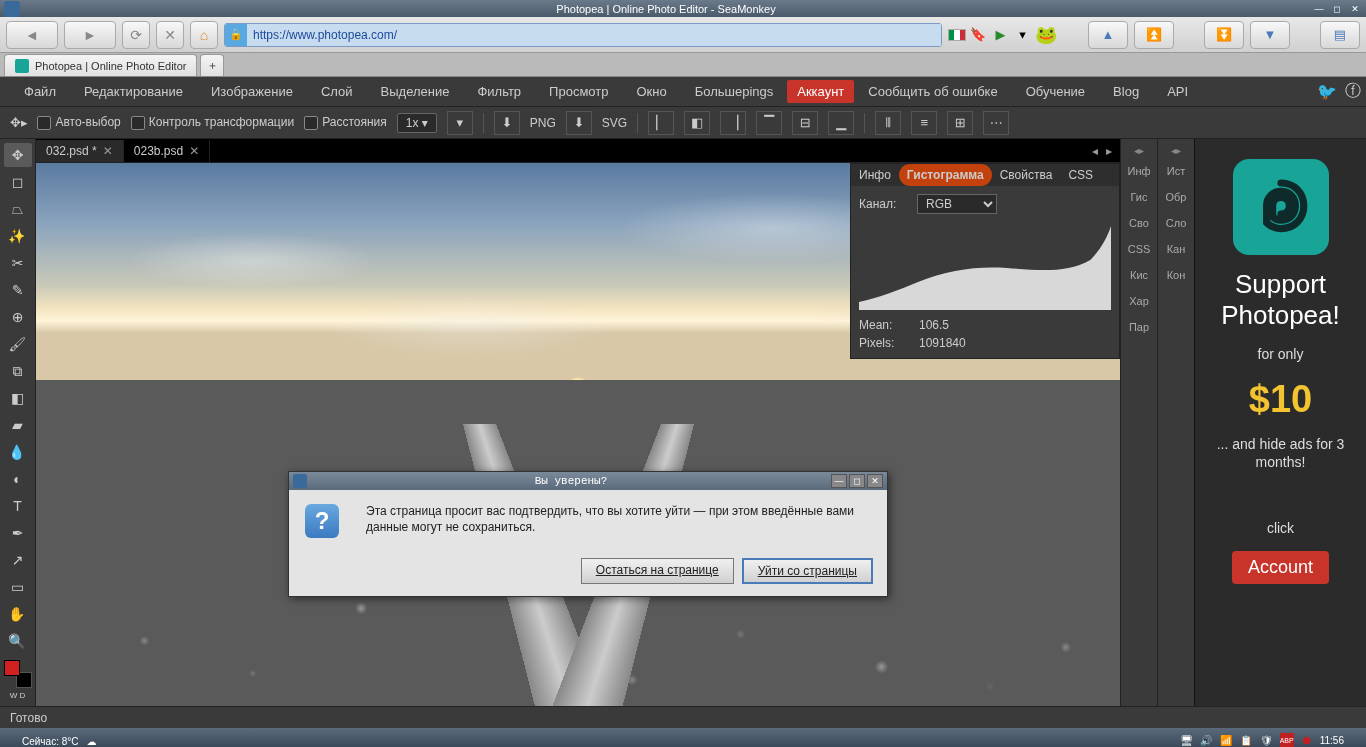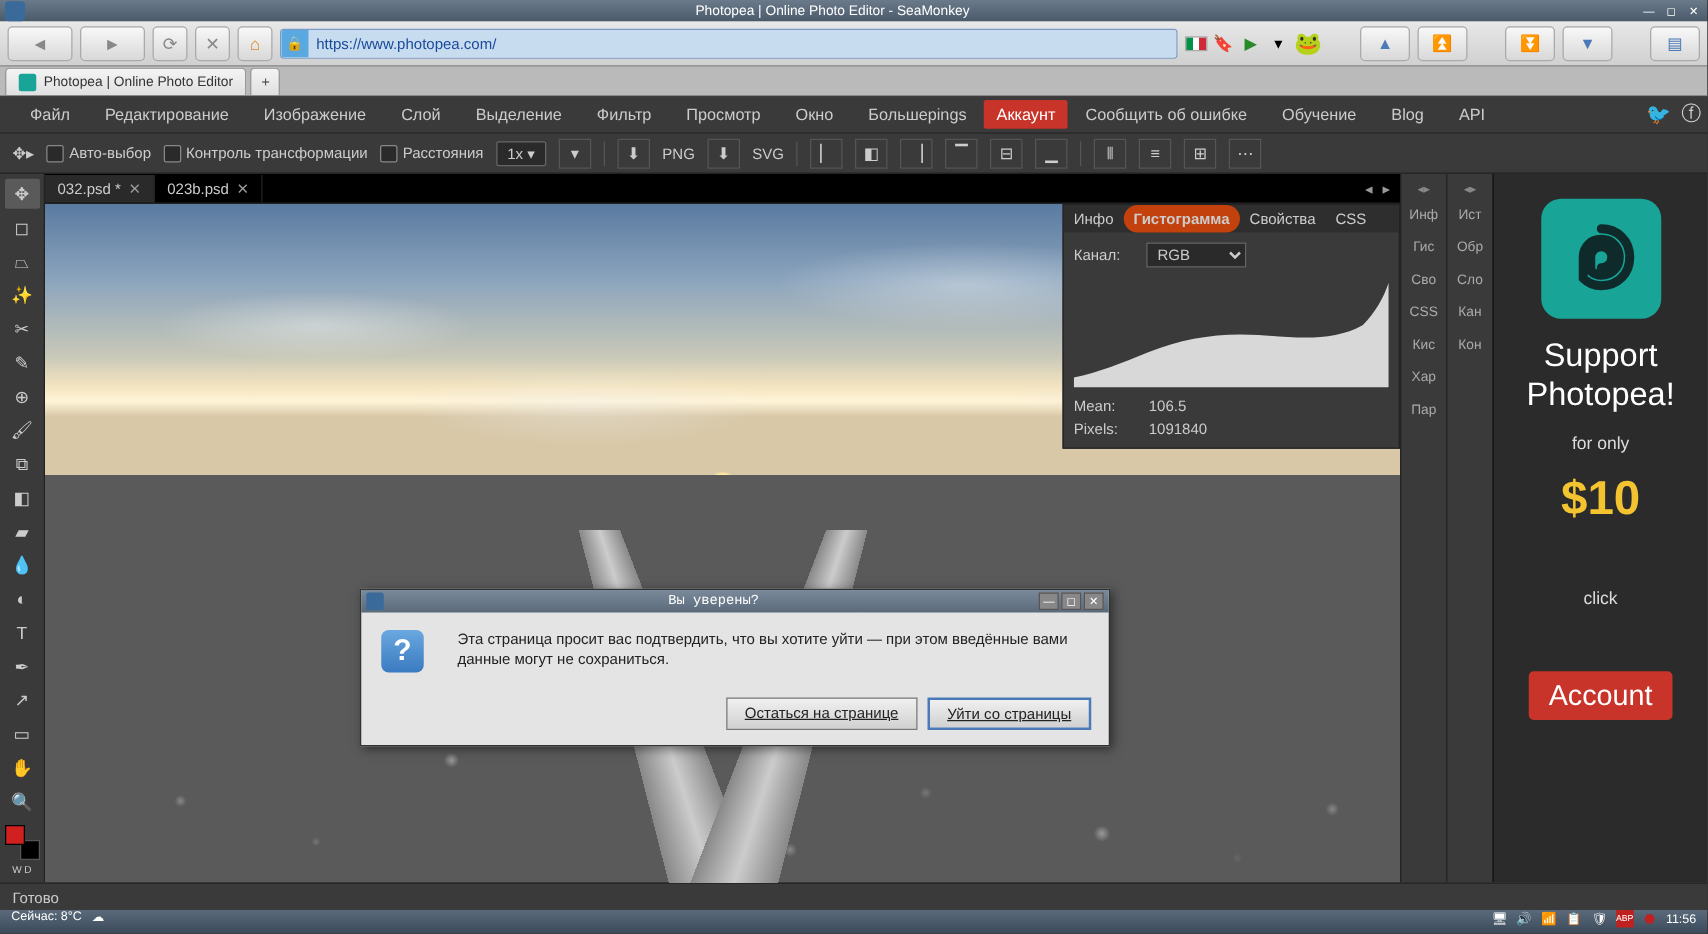--- a/index.html
+++ b/index.html
@@ -107,26 +107,26 @@
 .sidecol .arrw { font-size: 10px; color: #888; padding: 2px 0; }
 .sidecol .sc { padding: 7px 2px; width: 100%; text-align: center; cursor: pointer; }
 
 
 .adcol { width: 172px; background: #2b2b2b; color: #fff; display: flex; flex-direction: column; align-items: center; padding: 20px 12px; gap: 14px; font-size: 18px; text-align: center; border-left: 1px solid #111; }
 .adcol .logo { width: 96px; height: 96px; background: #18a497; border-radius: 16px; display: flex; align-items: center; justify-content: center; }
 .adcol .logo svg { width: 60px; height: 60px; }
 .adcol .h { font-size: 26px; font-weight: 300; line-height: 1.2; }
 .adcol .price { font-size: 38px; color: #f4c430; font-weight: bold; }
 .adcol .small { font-size: 14px; color: #ddd; line-height: 1.3; }
-.adcol .acct { background: #c8342a; color: #fff; padding: 6px 16px; border-radius: 4px; font-size: 23px; cursor: pointer; margin-top: 36px; }
+.adcol .acct { background: #c8342a; color: #fff; padding: 6px 16px; border-radius: 4px; font-size: 18px; cursor: pointer; }
 
 
 .app-status { height: 22px; background: #3a3a3a; border-top: 1px solid #222; color: #ccc; font-size: 12px; display: flex; align-items: center; padding: 0 10px; }
 
-.taskbar { position: absolute; left: 0; right: 0; bottom: 0; height: 19px; background: linear-gradient(#5a6a7a,#3a4a5a); display: flex; align-items: flex-start; color: #fff; font-size: 10px; padding: 0 9px; gap: 8px; }
+.taskbar { position: absolute; left: 0; right: 0; bottom: 0; height: 19px; background: linear-gradient(#5a6a7a,#3a4a5a); display: flex; align-items: flex-end; color: #fff; font-size: 10px; padding: 0 22px; gap: 8px; }
 .taskbar .tb-right { margin-left: auto; display: flex; align-items: center; gap: 6px; }
 .taskbar .tray { width: 14px; height: 14px; display: flex; align-items: center; justify-content: center; font-size: 10px; }
 
 
 .dialog { position: absolute; left: 288px; top: 471px; width: 600px; background: #e4e4e4; border: 1px solid #333; box-shadow: 2px 2px 8px rgba(0,0,0,0.5); font-size: 12px; color: #222; }
 .dlg-title { height: 18px; background: linear-gradient(#7a8a9a,#5a6a7a); color: #fff; font-size: 11px; display: flex; align-items: center; padding: 0 4px; }
 .dlg-title .dt-icon { width: 14px; height: 14px; background: #3a6a9a; border-radius: 2px; margin-right: 4px; }
 .dlg-title .dt-text { flex: 1; text-align: center; font-family: Liberation Mono, monospace; }
 .dlg-title .dt-btns { display: flex; gap: 2px; }
 .dlg-title .dt-btn { width: 16px; height: 14px; background: #888; border: 1px solid #555; font-size: 9px; display: flex; align-items: center; justify-content: center; color: #fff; }
@@ -341,20 +341,21 @@
 
     <div class="adcol">
       <div class="logo">
         <svg viewBox="0 0 100 100">
             <path d="M50 10 C72 10 88 26 88 48 C88 70 72 86 50 86 C40 86 32 82 26 76 L26 48 C26 34 36 24 50 24 C64 24 74 34 74 48 C74 62 64 72 50 72 C44 72 40 70 36 66 L36 48 C36 40 42 34 50 34 C58 34 64 40 64 48 C64 56 58 62 50 62" fill="none" stroke="#0e2a2a" stroke-width="12" stroke-linecap="round"></path>
           </svg>
       </div>
       <div class="h">Support Photopea!</div>
       <div class="small">for only</div>
       <div class="price">$10</div>
+      <div class="small">... and hide ads for 3 months!</div>
       <div style="height:20px"></div>
       <div class="small">click</div>
       <div class="acct">Account</div>
     </div>
   </div>
 
   <div class="app-status">
     <span>Готово</span>
   </div>
 </div>

